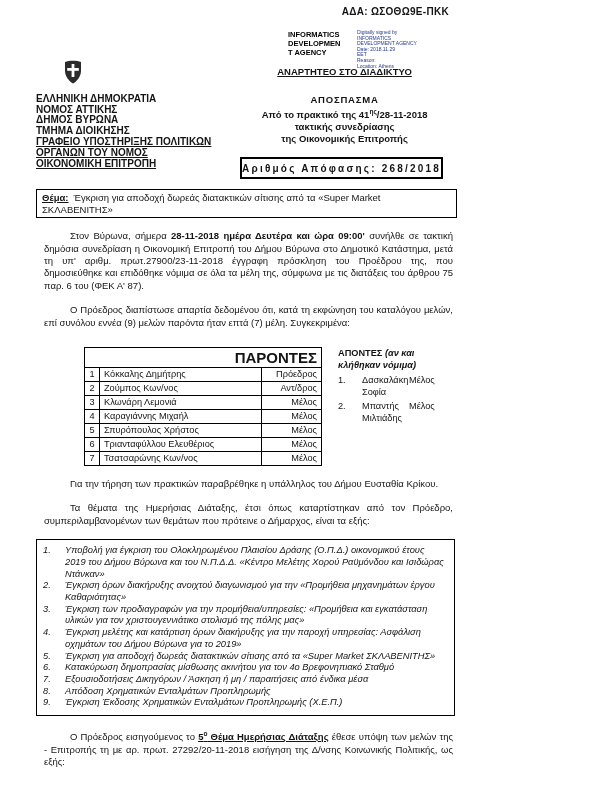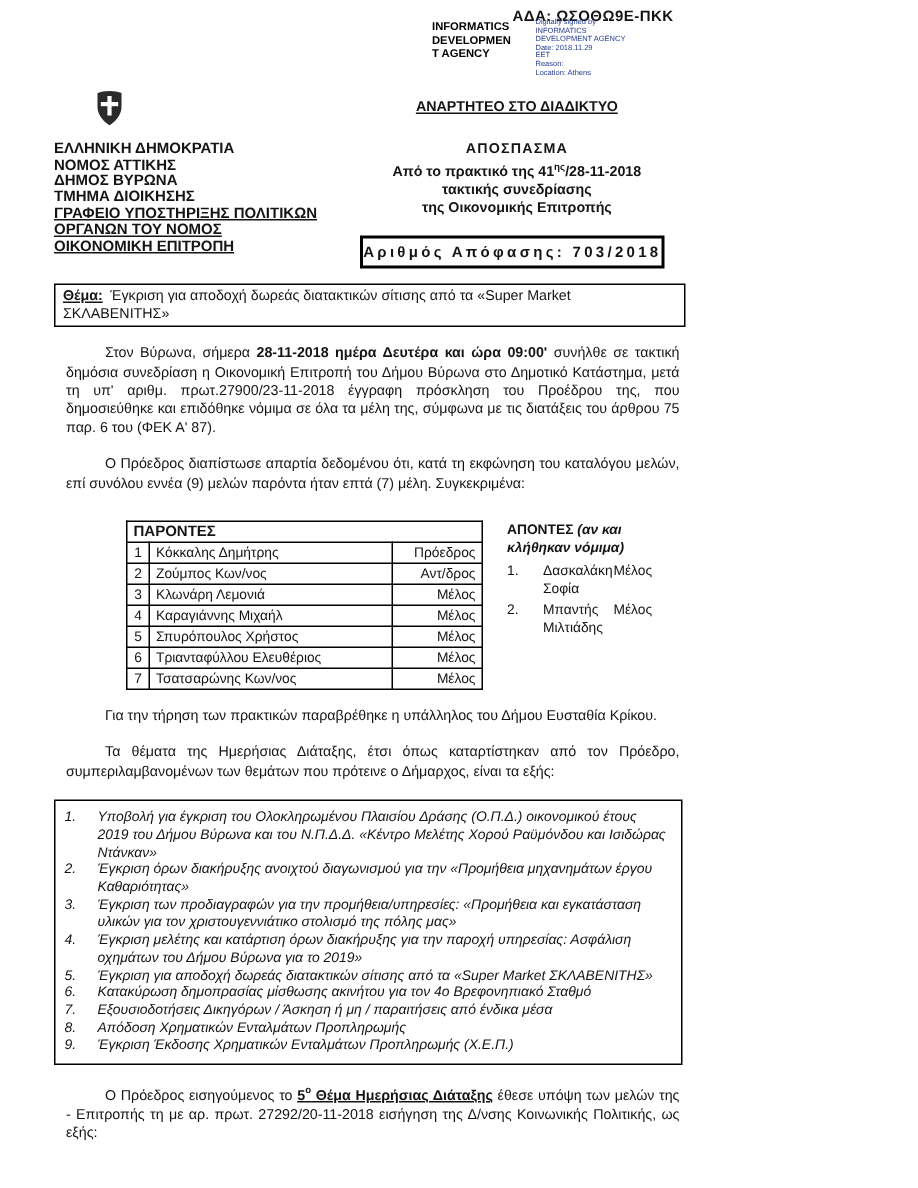--- a/index.html
+++ b/index.html
@@ -10,21 +10,21 @@
     background:#ffffff;
     font-family:"Liberation Sans", sans-serif;
     color:#141414;
     overflow:hidden;
   }
   .ada {
     position:absolute; top:6px; right:44px;
     font-size:10px; font-weight:bold; letter-spacing:.3px;
   }
   .stamp {
-    position:absolute; top:13px; left:288px;
+    position:absolute; top:30px; left:288px;
     display:flex; gap:5px; align-items:flex-start;
   }
   .stamp-agency { width:64px; font-size:7.5px; font-weight:bold; line-height:9px; color:#000; }
   .stamp-sig { font-size:5px; line-height:5.6px; color:#233a8f; }
   .header { display:flex; margin-top:60px; padding:0 36px; }
   .header-left { width:252px; font-size:10px; font-weight:bold; line-height:10.8px; }
   .emblem { margin:0 0 6px 26px; }
   .u { text-decoration:underline; }
   .header-right { flex:1; text-align:center; font-size:9.5px; font-weight:bold; }
   .anartiteo { margin-top:6px; text-decoration:underline; }
@@ -41,21 +41,21 @@
   }
   .thema-label { font-weight:bold; text-decoration:underline; margin-right:5px; }
   .body-p {
     margin:12px 40px 0 44px;
     font-size:9.5px; line-height:12.4px;
     text-align:justify; text-indent:26px;
   }
   .attendance { display:flex; gap:16px; margin:18px 38px 0 84px; }
   .present-table { border-collapse:collapse; font-size:9.2px; }
   .present-table th {
-    border:1px solid #000; font-weight:bold; text-align:left; padding:1px 4px; font-size:10px;
+    border:1px solid #000; font-weight:bold; text-align:right; padding:1px 4px; font-size:15px;
   }
   .present-table td { border:1px solid #000; padding:1px 4px; line-height:11px; }
   .col-num { width:15px; text-align:center; }
   .col-name { width:162px; }
   .col-role { width:60px; text-align:right; }
   .absent-block { flex:1; font-size:9.2px; }
   .absent-header { font-weight:bold; margin-bottom:4px; line-height:12px; }
   .absent-note { font-style:italic; }
   .absent-row { display:flex; margin-top:3px; line-height:11.5px; }
   .absent-num { width:24px; }
@@ -112,21 +112,21 @@
       <div class="hl u">ΟΙΚΟΝΟΜΙΚΗ ΕΠΙΤΡΟΠΗ</div>
     </div>
 
     <div class="header-right">
       <div class="anartiteo">ΑΝΑΡΤΗΤΕΟ ΣΤΟ ΔΙΑΔΙΚΤΥΟ</div>
       <div class="apospasma">ΑΠΟΣΠΑΣΜΑ</div>
       <div class="hr-line"><span>Από το πρακτικό της 41</span><sup>ης</sup><span>/28-11-2018</span></div>
       <div class="hr-line">τακτικής συνεδρίασης</div>
       <div class="hr-line">της Οικονομικής Επιτροπής</div>
       <div class="decision-box">
-        <span>Αριθμός Απόφασης: 703/2018</span>
+        <span>Αριθμός Απόφασης: 268/2018</span>
       </div>
     </div>
   </div>
 
   <div class="thema-box">
     <span class="thema-label">Θέμα:</span><span>Έγκριση για αποδοχή δωρεάς διατακτικών σίτισης από τα «Super Market ΣΚΛΑΒΕΝΙΤΗΣ»</span>
   </div>
 
   <p class="body-p"><span>Στον Βύρωνα, σήμερα </span><b>28-11-2018 ημέρα Δευτέρα και ώρα 09:00'</b><span> συνήλθε σε τακτική δημόσια συνεδρίαση η Οικονομική Επιτροπή του Δήμου Βύρωνα στο Δημοτικό Κατάστημα, μετά τη υπ' αριθμ. πρωτ.27900/23-11-2018 έγγραφη πρόσκληση του Προέδρου της, που δημοσιεύθηκε και επιδόθηκε νόμιμα σε όλα τα μέλη της, σύμφωνα με τις διατάξεις του άρθρου 75 παρ. 6 του (ΦΕΚ Α' 87).</span></p>
 

